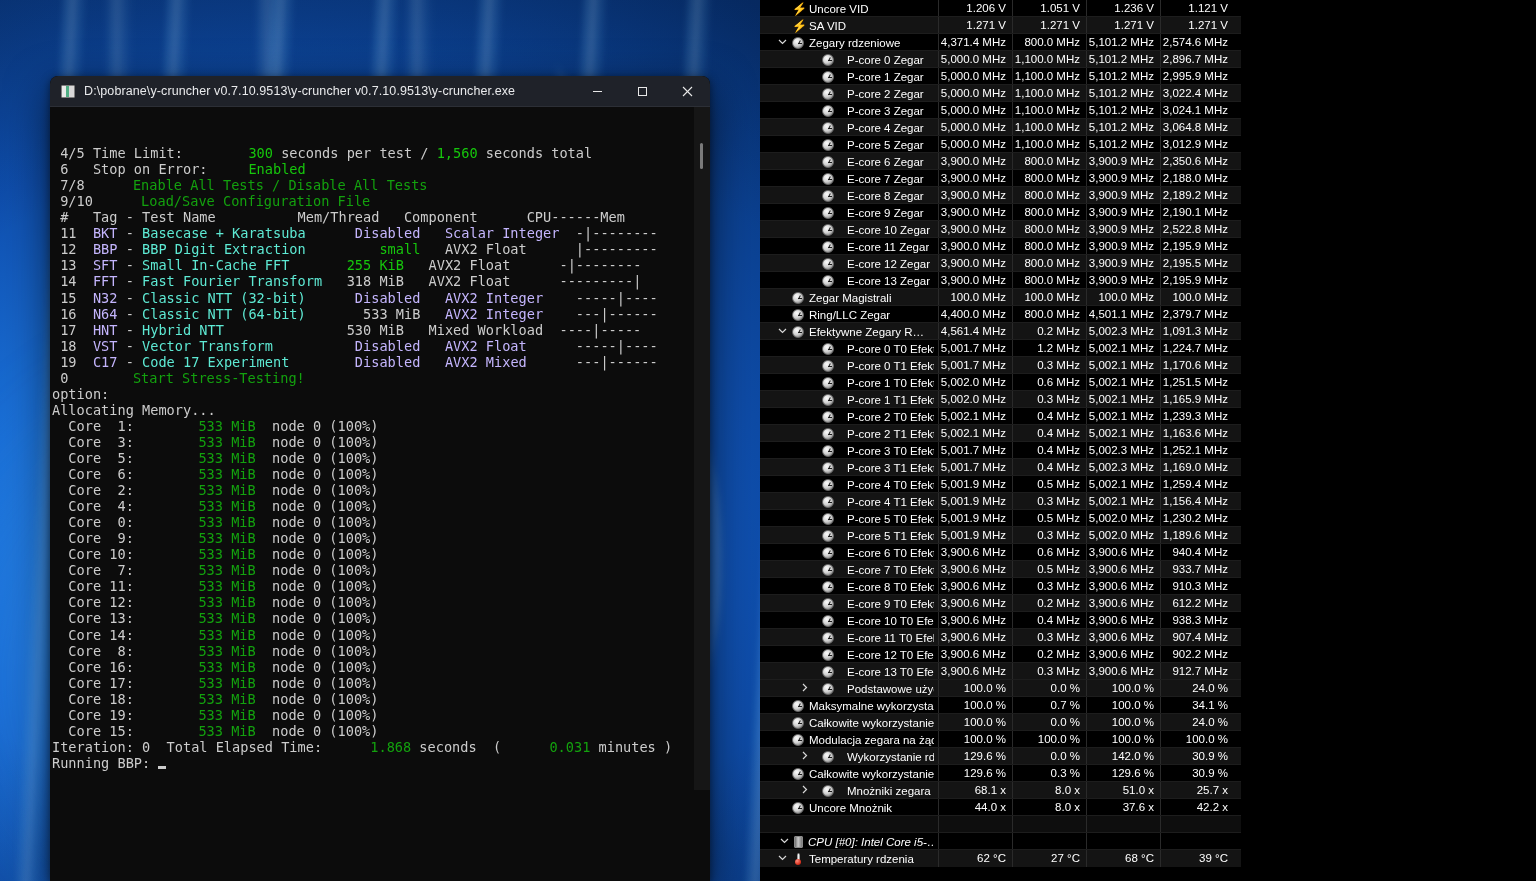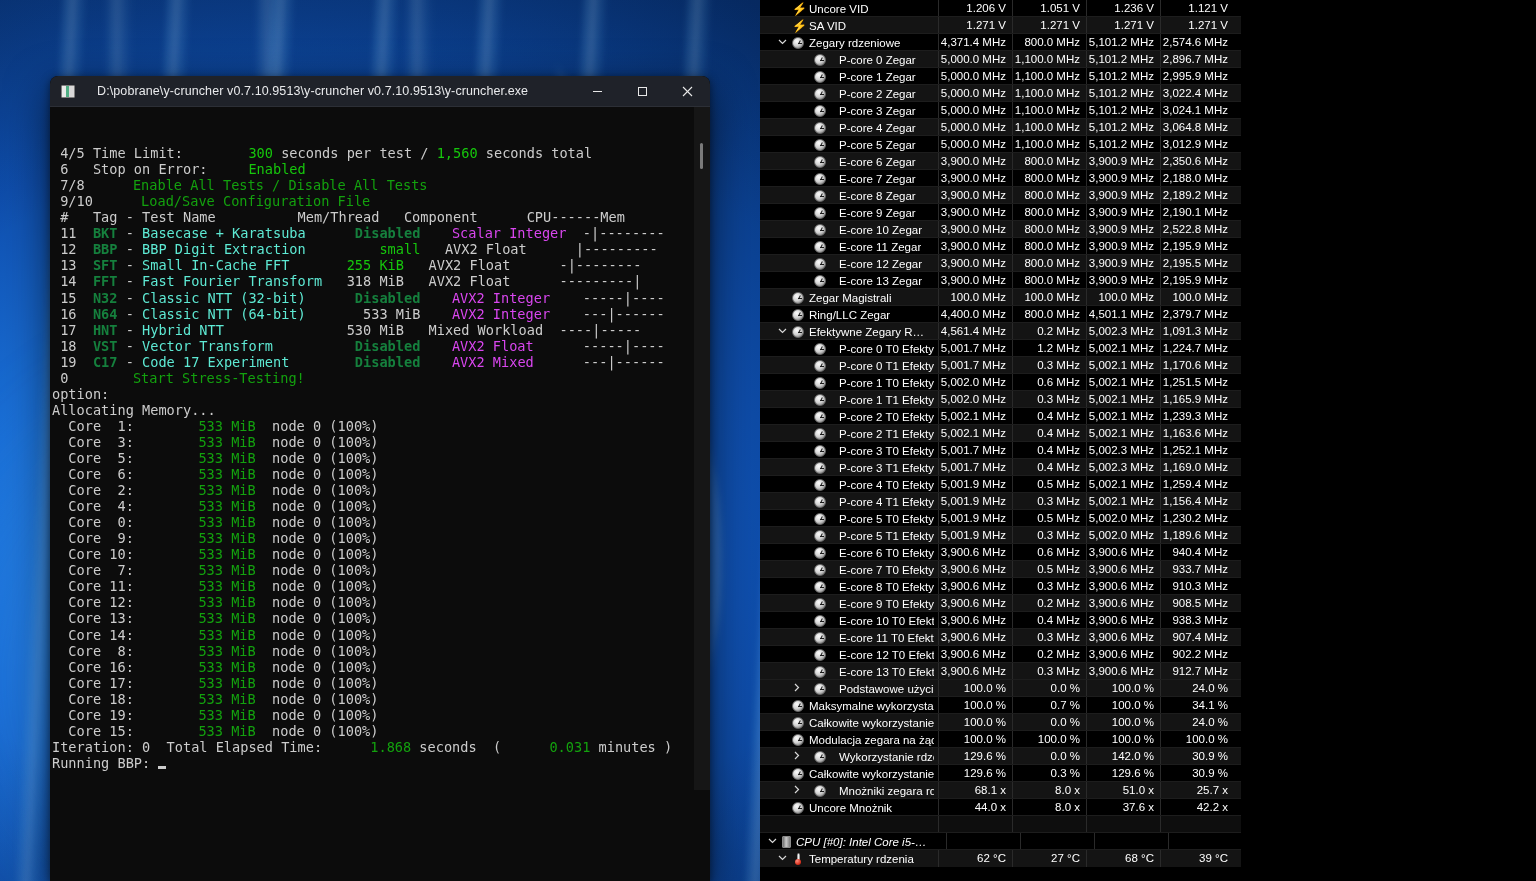--- a/index.html
+++ b/index.html
@@ -61,42 +61,42 @@
     overflow:hidden;
   }
   #titlebar{
     height:30px;background:#1f2229;display:flex;align-items:center;
     border-radius:8px 8px 0 0;border-bottom:1px solid #2c2f36;
   }
   #titlebar .ico{width:14px;height:13px;margin-left:11px;margin-right:9px;flex:none;
     background:linear-gradient(90deg,#e9e9e9 0 34%, #4fae84 34% 62%, #d8d8d8 62% 100%);
     border:1px solid #7d7d7d;box-sizing:border-box;border-radius:1px;}
   #title-text{color:#e9eaec;font-size:12.5px;white-space:nowrap;overflow:hidden;
-    text-overflow:ellipsis;letter-spacing:.1px;margin-left:13px;}
+    text-overflow:ellipsis;letter-spacing:.1px;}
   #wincontrols{margin-left:auto;display:flex;height:30px;}
   .wc{width:45px;height:30px;display:flex;align-items:center;justify-content:center;
       color:#e8e8e8;font-size:12px;}
   .wc svg{display:block;}
 
   #console-body{
     position:relative;height:683px;background:#0c0c0c;
     font-family:"DejaVu Sans Mono","Liberation Mono",monospace;
     font-size:13.6px;line-height:16.05px;
     padding:6px 0 0 0;box-sizing:border-box;
     overflow:hidden;white-space:pre;
   }
   .cline{padding-left:2px;}
   #console-scroll{position:absolute;right:0;top:0;width:16px;height:775px;background:#161616;}
   #console-thumb{position:absolute;right:7px;top:36px;width:3px;height:26px;background:#7a7a7a;border-radius:2px;}
   .cl-white{color:#cccccc;}
   .cl-green{color:#16c60c;}
   .cl-dgreen{color:#13a10e;margin-left:40px;}
   .cl-cyan{color:#5eead4;}
-  .cl-red{color:#15803d;font-weight:bold;}
-  .cl-yellow{color:#d946ef;margin-left:7px;}
+  .cl-red{color:#c4b5fd;}
+  .cl-yellow{color:#c4b5fd;}
   .cursor{display:inline-block;width:8px;height:3px;background:#cccccc;vertical-align:-1px;}
 
   
   #sensor-panel{
     position:absolute;left:760px;top:0;width:776px;height:881px;
     background:#000000;color:#ffffff;
     font-family:"Liberation Sans", sans-serif;font-size:11.5px;
     overflow:hidden;
   }
   #sensor-inner{position:absolute;left:0;top:0;width:481px;}
@@ -110,23 +110,23 @@
     background:inherit;
   }
   .s-label .txt{overflow:hidden;text-overflow:clip;white-space:nowrap;}
   .s-val{
     width:74px;flex:none;text-align:right;padding-right:6px;box-sizing:border-box;
     border-left:1px solid #2a2a2a;height:17px;line-height:17px;white-space:nowrap;overflow:hidden;
   }
   .s-val.c0{border-left:1px solid #2a2a2a;}
   .s-sep{position:absolute;left:0;right:0;bottom:0;height:1px;background:#1d1d1d;}
   
-  .ind0{padding-left:0;margin-left:8px;}
+  .ind0{padding-left:20px;}
   .ind1{padding-left:18px;}
-  .ind2{padding-left:32px;gap:8px;}
+  .ind2{padding-left:40px;gap:8px;}
   
   .chev{width:11px;height:11px;flex:none;margin-right:3px;position:relative;color:#d8d8d8;}
   .chev svg{display:block;}
   .chev.hidden{visibility:hidden;}
   
   .ic{width:12px;height:12px;flex:none;margin-right:5px;position:relative;}
   .ic-clock{border-radius:50%;
     background:radial-gradient(circle at 38% 32%, #fbfbfb 0%, #d2d2d2 48%, #8e8e8e 80%, #5d5d5d 100%);
     border:1px solid #6a6a6a;box-sizing:border-box;}
   .ic-clock::after{content:"";position:absolute;left:5px;top:2.5px;width:1px;height:4px;background:#1b1b1b;
@@ -619,21 +619,21 @@
       </div>
       <div class="srow even">
         <div class="s-label ind2">
           <span class="chev hidden"></span>
           <span class="ic ic-clock"></span>
           <span class="txt">E-core 9 T0 Efektywn…</span>
         </div>
         <div class="s-val c0">3,900.6 MHz</div>
         <div class="s-val c1">0.2 MHz</div>
         <div class="s-val c2">3,900.6 MHz</div>
-        <div class="s-val c3">908.5 MHz</div>
+        <div class="s-val c3">612.2 MHz</div>
         <div class="s-sep"></div>
       </div>
       <div class="srow odd">
         <div class="s-label ind2">
           <span class="chev hidden"></span>
           <span class="ic ic-clock"></span>
           <span class="txt">E-core 10 T0 Efektyw…</span>
         </div>
         <div class="s-val c0">3,900.6 MHz</div>
         <div class="s-val c1">0.4 MHz</div>

